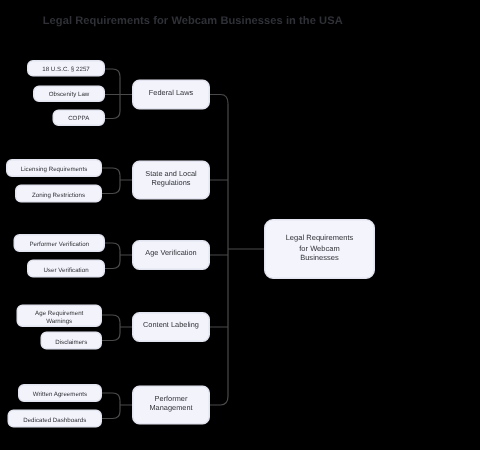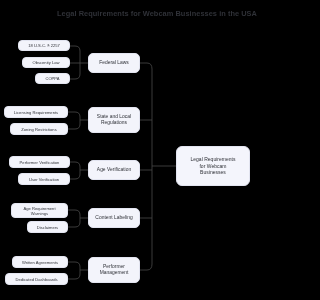--- a/index.html
+++ b/index.html
@@ -7,21 +7,21 @@
     width:257px;height:300px;
     background:#000000;
     font-family:"Liberation Sans", sans-serif;
     overflow:hidden;
     position:relative;
   }
   #canvas{position:absolute;inset:0;width:257px;height:300px;}
   .title{
     position:absolute;
     left:0;top:9px;width:257px;
-    text-align:right;
+    text-align:center;
     font-size:7.4px;
     font-weight:bold;
     color:#2f3137;
     letter-spacing:0.05px;
     line-height:10px;
   }
   svg.lines{position:absolute;left:0;top:0;width:257px;height:300px;}
   .node{
     position:absolute;
     box-sizing:border-box;

